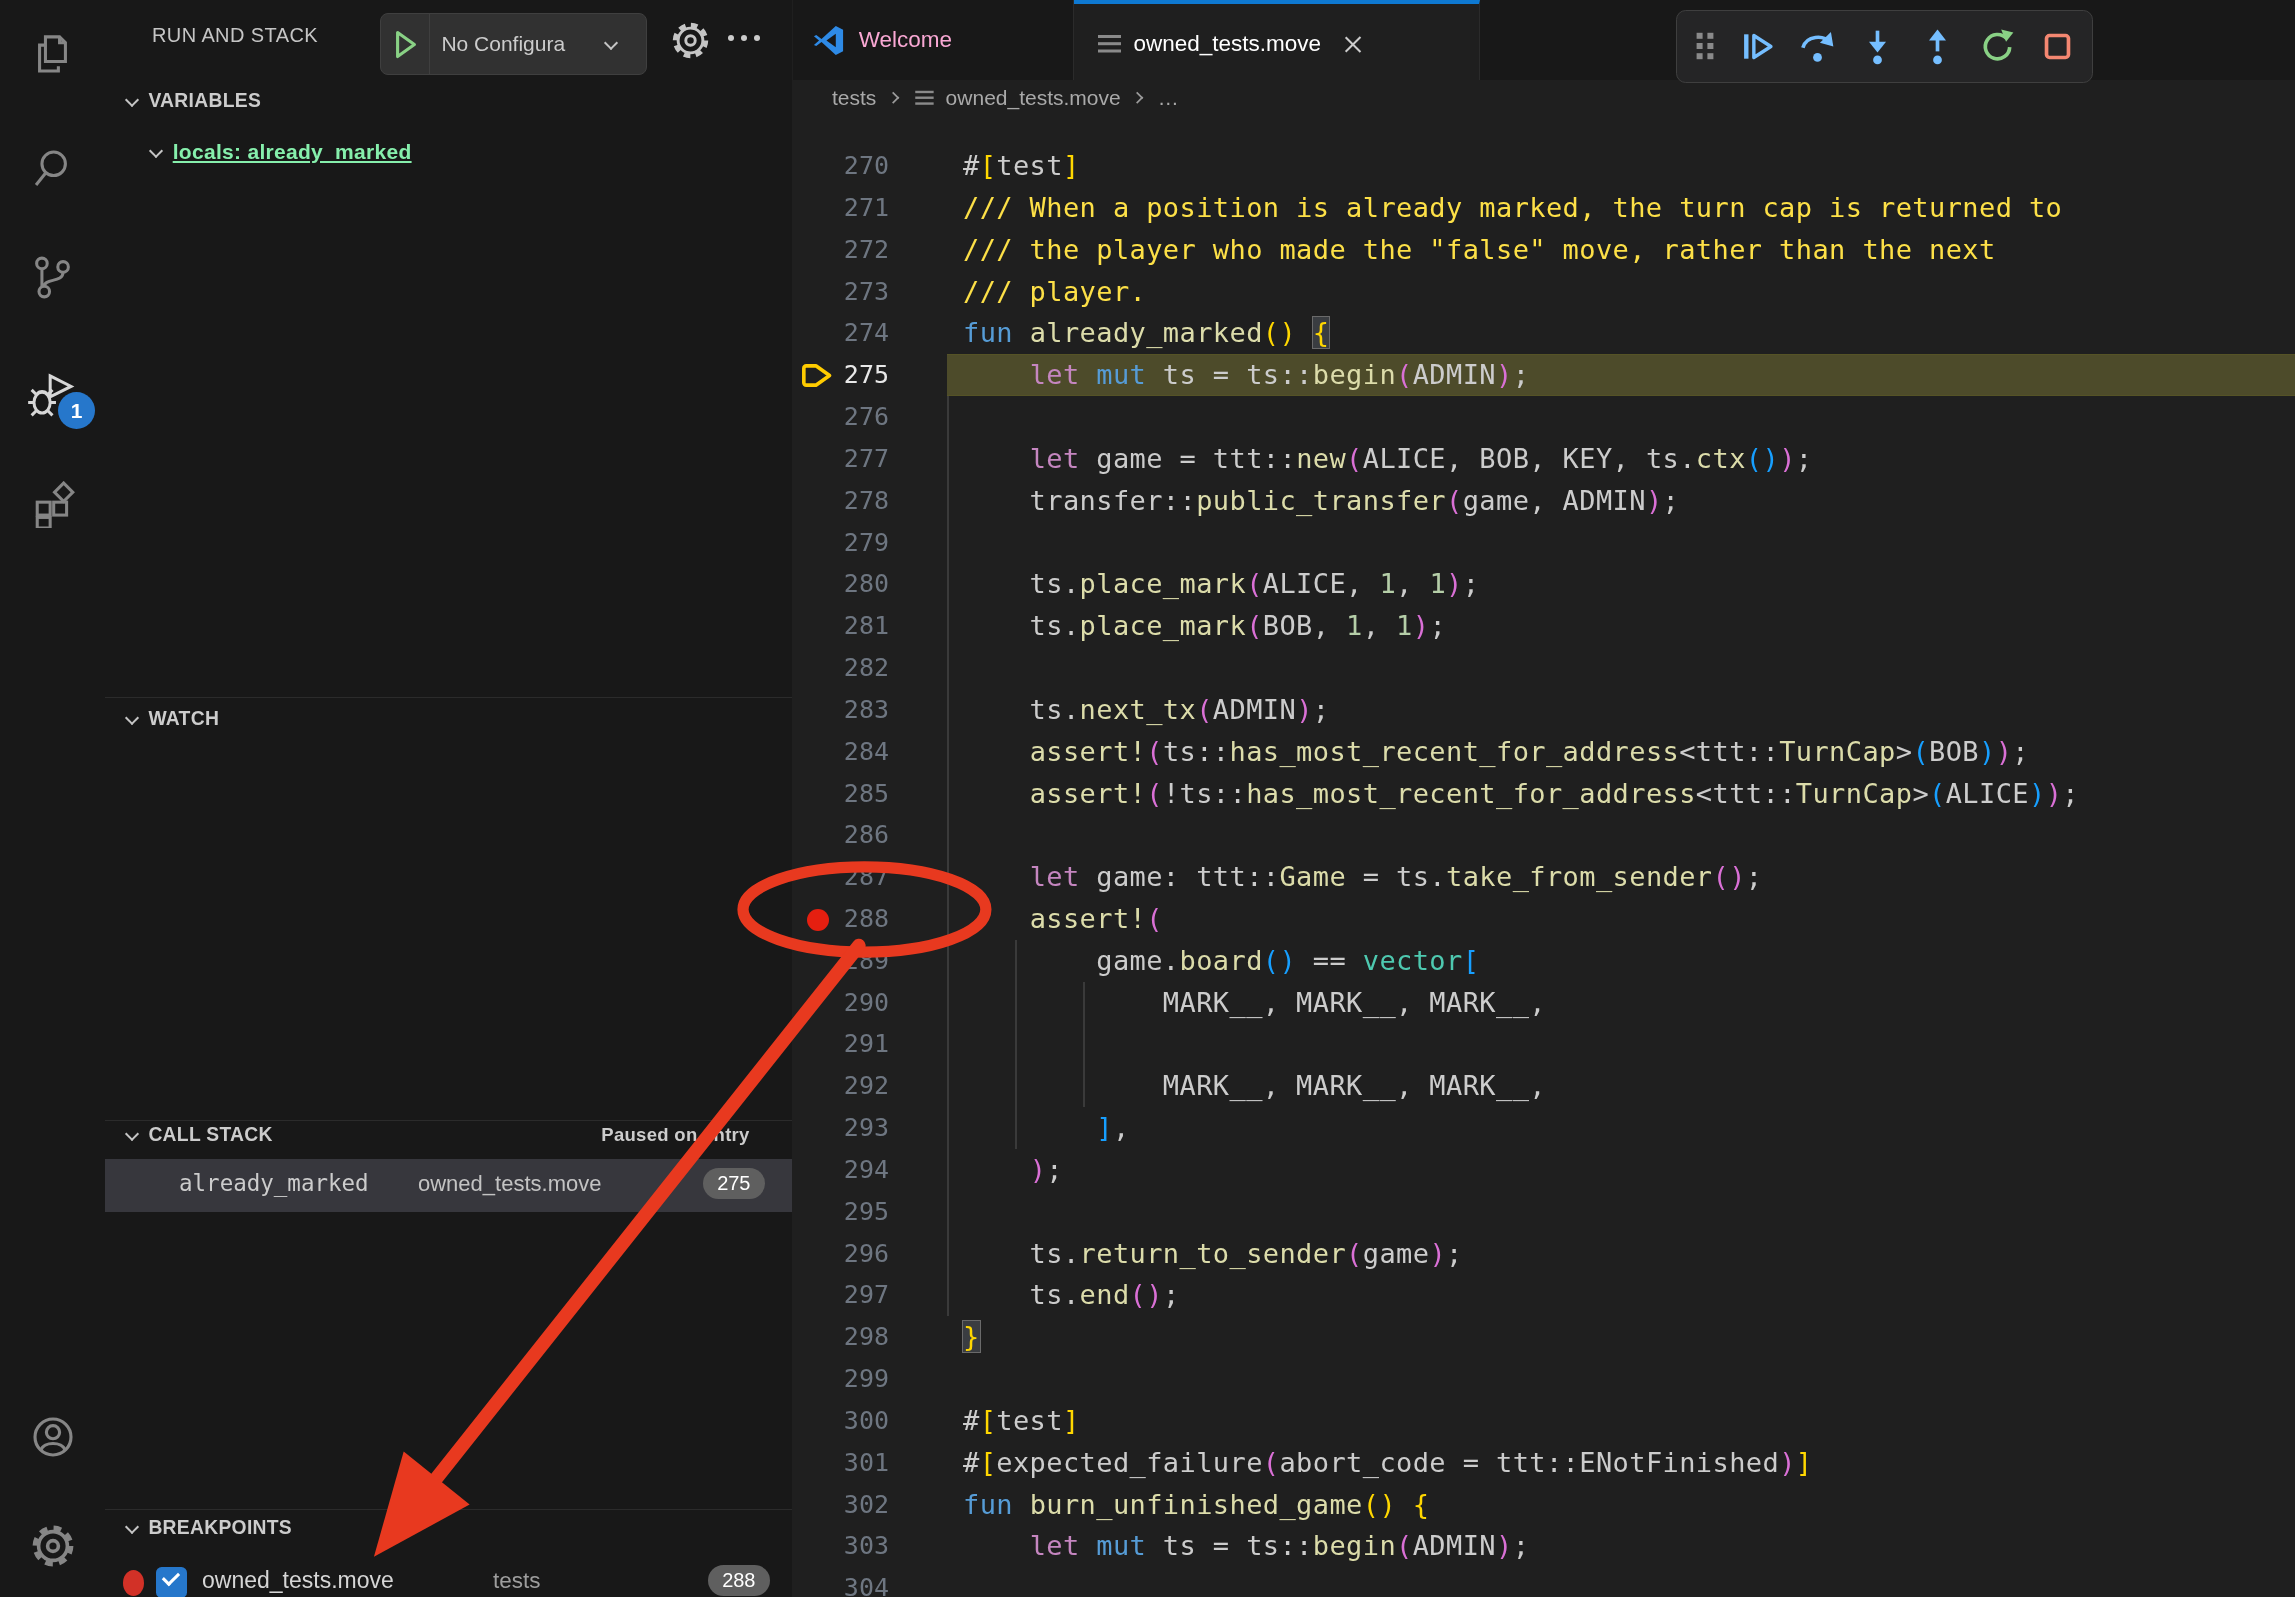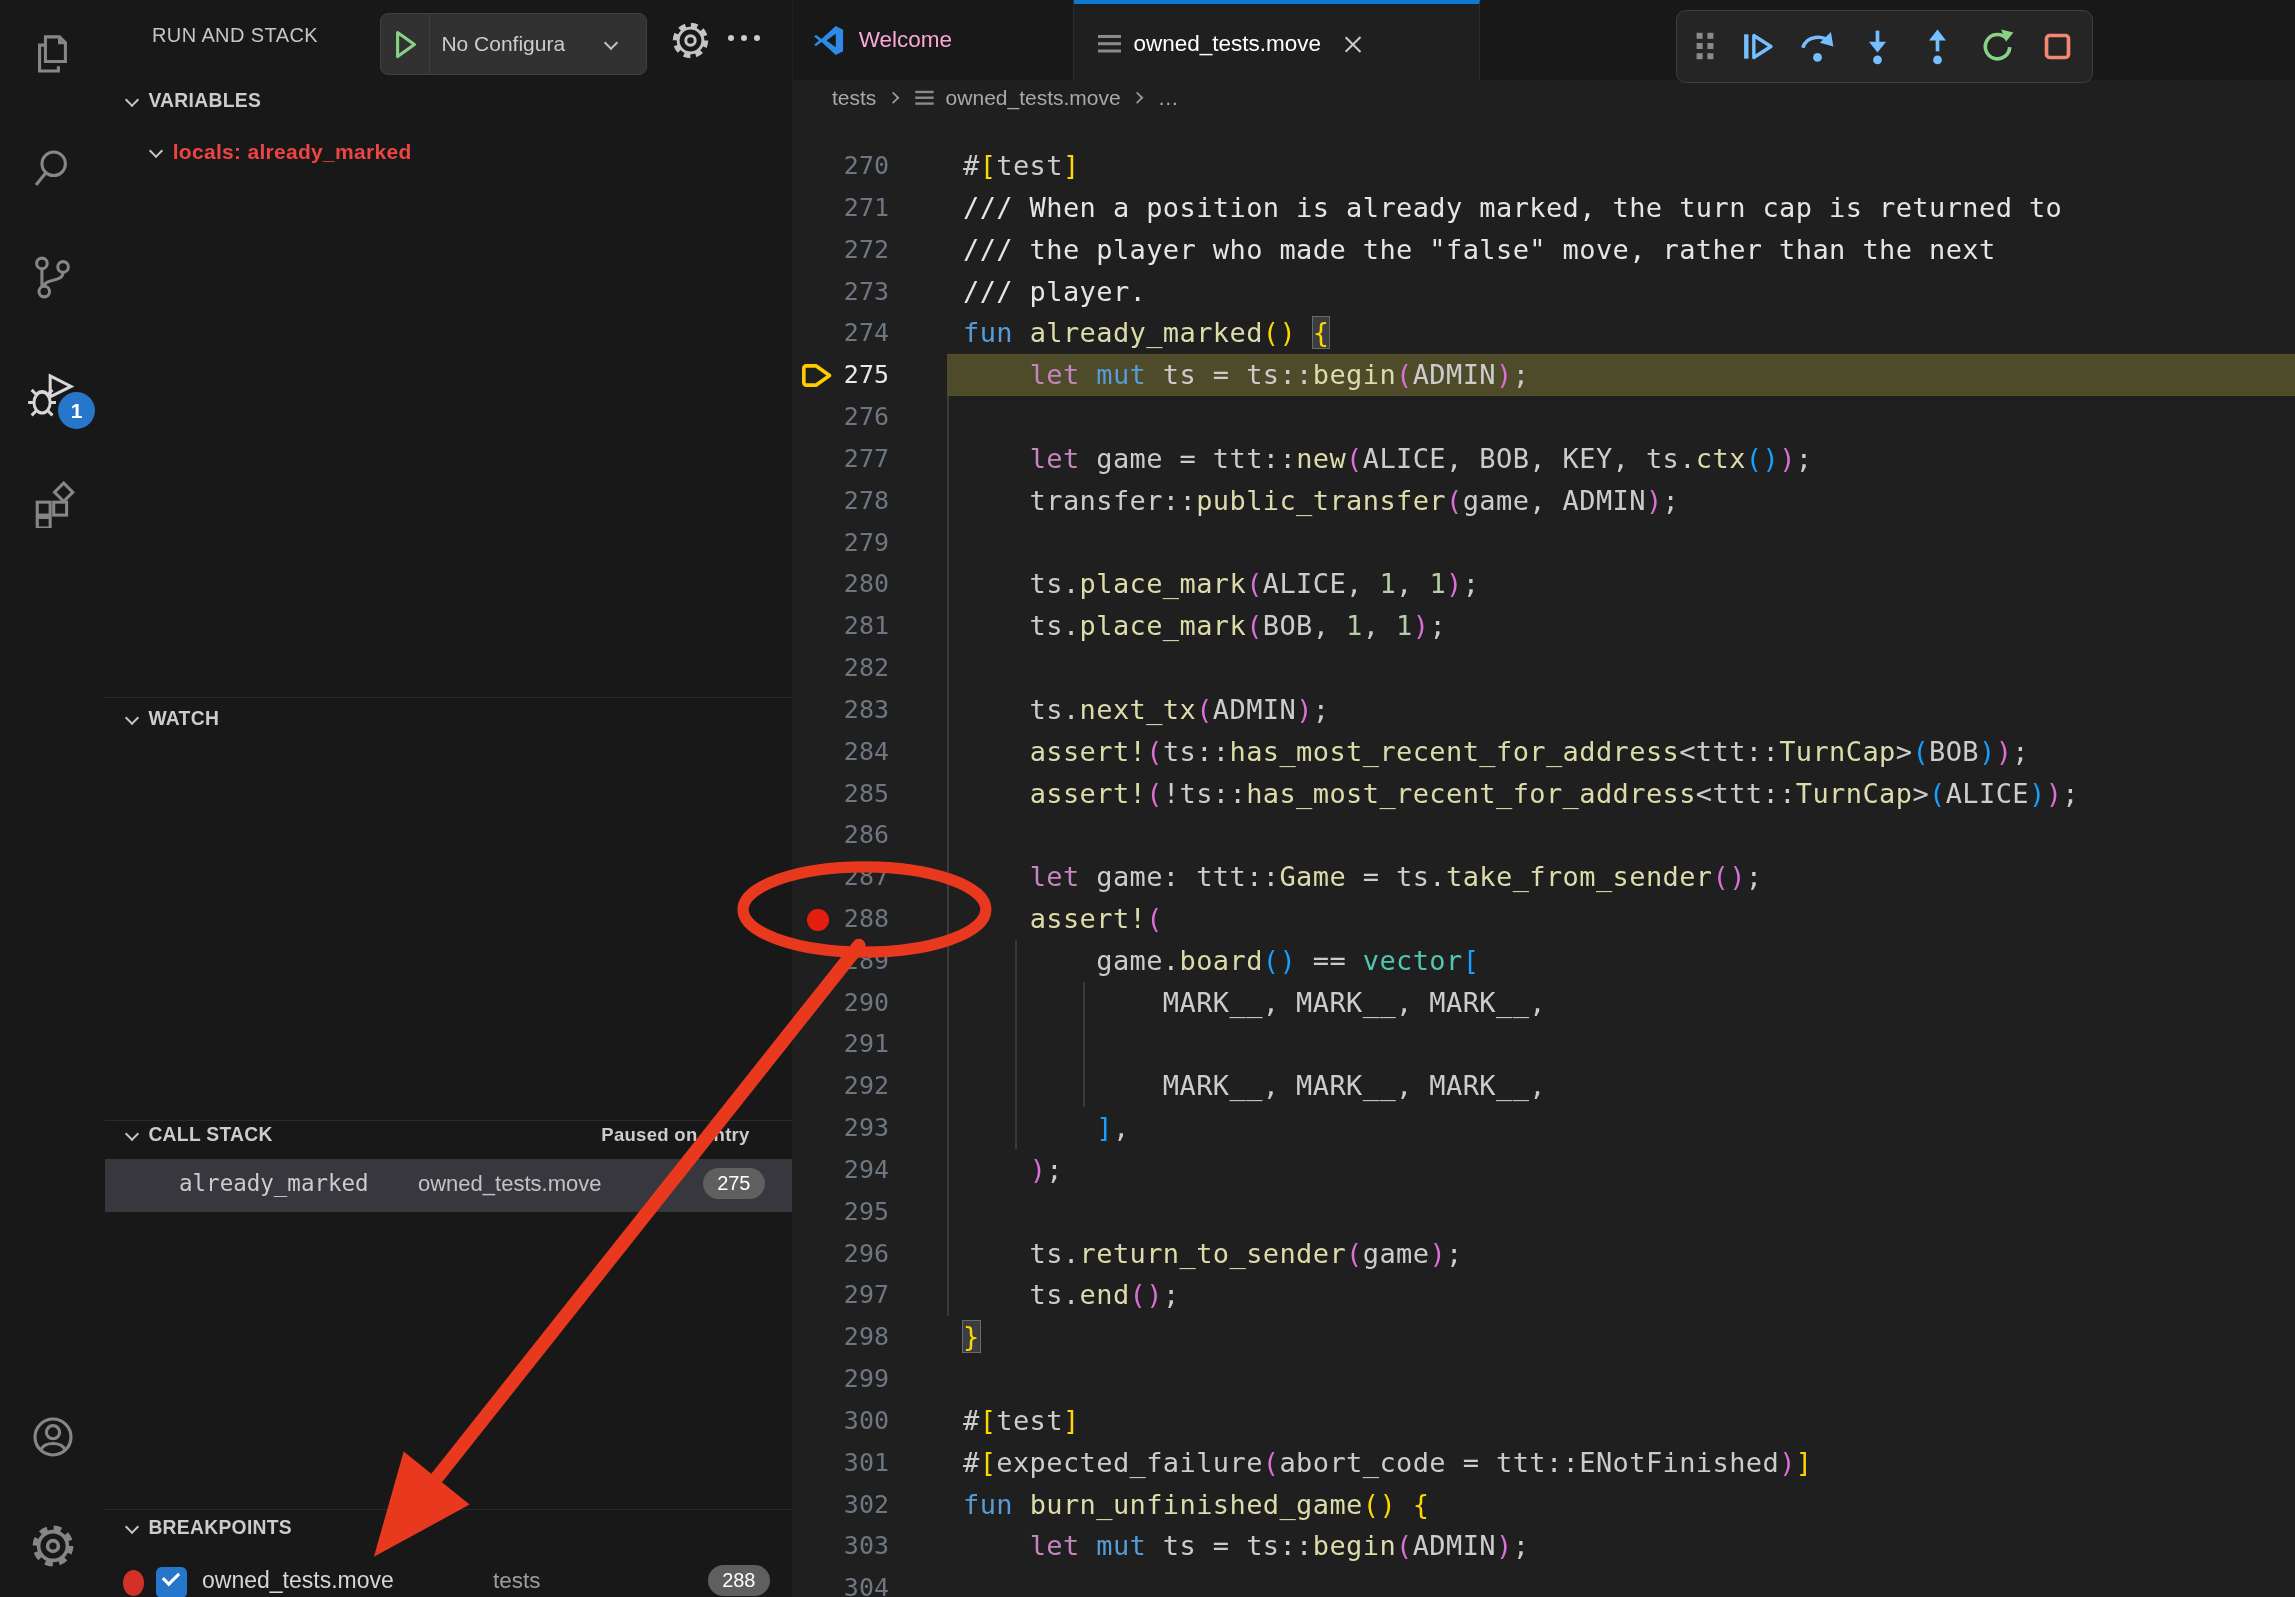--- a/index.html
+++ b/index.html
@@ -21,21 +21,21 @@
   .sect-header{position:absolute;display:flex;align-items:center;gap:8px;font-weight:700;font-size:19.3px;color:#cccccc;letter-spacing:0.3px;text-align:right;}
   #panel-title{position:absolute;left:47px;top:24px;font-size:20px;color:#c5c5c5;letter-spacing:0.4px;}
   #config-dropdown{position:absolute;left:275px;top:13px;width:265px;height:60px;background:#313131;border:0.8px solid #3f3f3f;
                    border-radius:8px;display:flex;align-items:center;}
   #config-dropdown .play{margin:0 11.3px 0 13px;}
   #config-dropdown .dd-divider{width:0.8px;height:60px;background:#3f3f3f;}
   #config-label{font-size:21px;color:#cccccc;white-space:nowrap;overflow:hidden;width:161px;margin-left:11.3px;}
   #sidebar-gear{position:absolute;left:563px;top:17.7px;}
   #sidebar-more{position:absolute;left:623px;top:35px;display:flex;gap:6.4px;}
   #sidebar-more i{width:6.4px;height:6.4px;border-radius:50%;background:#cccccc;}
-  .row-label{font-size:21px;font-weight:600;color:#ef4444;}
+  .row-label{font-size:21px;font-weight:600;color:#86efac;text-decoration:underline;}
   #cs-status{position:absolute;right:21px;top:0;font-size:18.5px;font-weight:700;color:#cccccc;}
   #cs-frame{position:absolute;left:0;top:1159px;width:100%;height:53px;background:#37373d;}
   #cs-frame .fn{position:absolute;left:74px;top:11.3px;font-family:"DejaVu Sans Mono",monospace;font-size:22.5px;color:#cccccc;}
   #cs-frame .file{position:absolute;left:313px;top:12px;font-size:22px;color:#c3c3c3;}
   .badge{position:absolute;background:#5f5f5f;color:#ffffff;font-size:20px;border-radius:17.7px;padding:4px 14.5px;}
   #bp-row{position:absolute;left:0;top:1557px;width:100%;height:51px;}
   #bp-row .bp-dot-side{position:absolute;left:17.7px;top:13px;width:21px;height:26px;border-radius:50%;background:#d23127;}
   #bp-check{position:absolute;left:51px;top:9.7px;width:31px;height:31px;border-radius:5.6px;background:#2677cb;}
   #bp-check::before{content:"";position:absolute;left:7.2px;top:5.6px;width:13px;height:7.2px;
                     border-left:3.2px solid #fff;border-bottom:3.2px solid #fff;transform:rotate(-45deg);}
@@ -66,21 +66,21 @@
   #code-area{position:absolute;left:0;top:117px;width:100%;height:1481px;font-family:"DejaVu Sans Mono",monospace;}
   .indent-guide{position:absolute;width:1.6px;background:#3a3a3a;}
   .code-line{position:absolute;left:0;width:100%;height:42px;}
   .cur-hl{position:absolute;left:154px;right:0;top:0;bottom:0;background:#4d4b2a;border-top:1.6px solid #555326;border-bottom:1.6px solid #555326;}
   .glyph{position:absolute;left:4.8px;top:0;width:39px;height:42px;}
   .bp-dot{position:absolute;left:9.7px;top:10.5px;width:22px;height:22px;border-radius:50%;background:#e51f10;}
   .exec-arrow{position:absolute;left:1.6px;top:7.2px;}
   .lnum{position:absolute;left:44px;width:52px;top:0;height:42px;line-height:42px;text-align:right;font-size:25px;color:#6e7681;}
   .lnum.active{color:#e8e8e8;}
   .ltext{position:absolute;left:154px;top:0;height:42px;line-height:42px;font-size:27px;letter-spacing:0.4px;white-space:pre;z-index:2;margin-left:16px;}
-  .tk-d{color:#cccccc}.tk-c{color:#e5e5e5}.tk-k{color:#569CD6}.tk-p{color:#C586C0}.tk-f{color:#DCDCAA}
+  .tk-d{color:#cccccc}.tk-c{color:#fde047}.tk-k{color:#569CD6}.tk-p{color:#C586C0}.tk-f{color:#DCDCAA}
   .tk-t{color:#4EC9B0}.tk-n{color:#B5CEA8}.tk-1{color:#FFD700}.tk-2{color:#DA70D6}.tk-3{color:#179FFF}
   .boxed{outline:1.6px solid #6a6a6a;outline-offset:0.8px;background:#3a3d41;}
   
   #annotation{position:absolute;left:0;top:0;width:2295px;height:1597px;pointer-events:none;z-index:50;}
 </style>
 </head>
 <body>
 
 <div id="stage">
 

